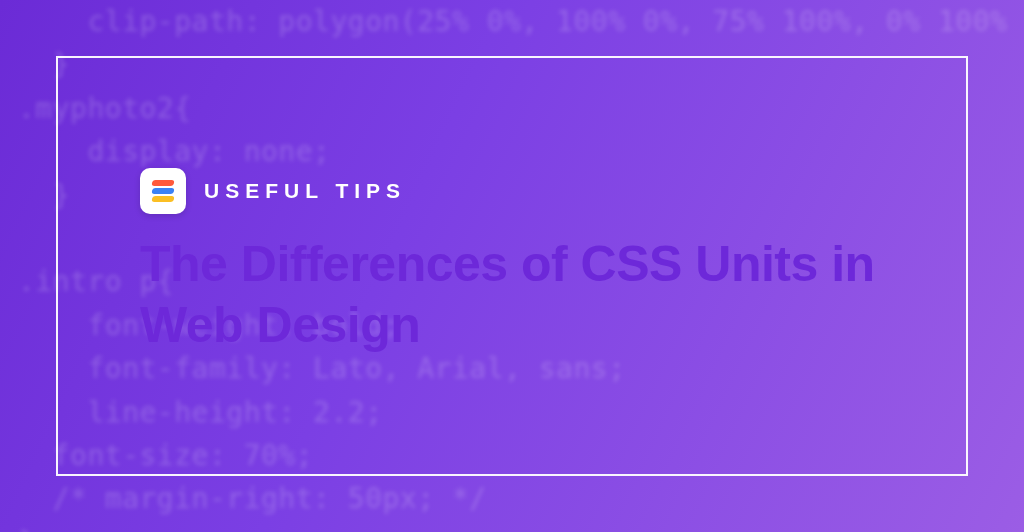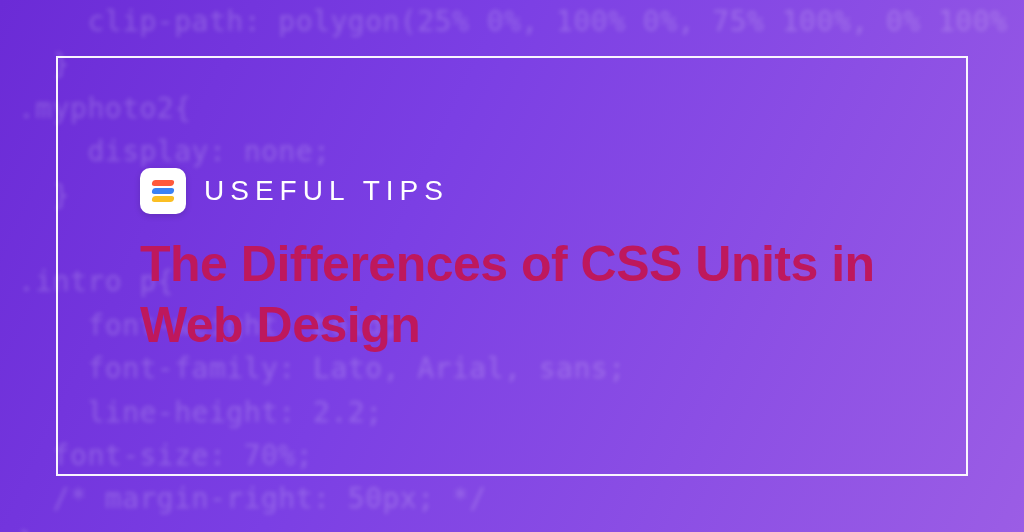--- a/index.html
+++ b/index.html
@@ -64,27 +64,27 @@
   position: absolute;
   height: 6px;
   border-radius: 3px;
   left: 2px;
 }
 .logo-inner .b1 { top: 2px; width: 22px; background: #ff5a3c; transform: skewX(-12deg); }
 .logo-inner .b2 { top: 10px; width: 22px; background: #3b82f6; transform: skewX(-12deg); }
 .logo-inner .b3 { top: 18px; width: 22px; background: #fbbf24; transform: skewX(-12deg); }
 .eyebrow {
   color: #fff;
-  font-size: 28px;
-  font-weight: 400;
+  font-size: 21px;
+  font-weight: 700;
   letter-spacing: 6px;
   text-transform: uppercase;
 }
 .title {
-  color: #be185d;
+  color: #6d28d9;
   font-size: 50px;
   font-weight: 700;
   line-height: 1.22;
   letter-spacing: -0.5px;
 }
 </style>
 </head>
 <body>
 
 <div class="bg-code">    clip-path: polygon(25% 0%, 100% 0%, 75% 100%, 0% 100%

